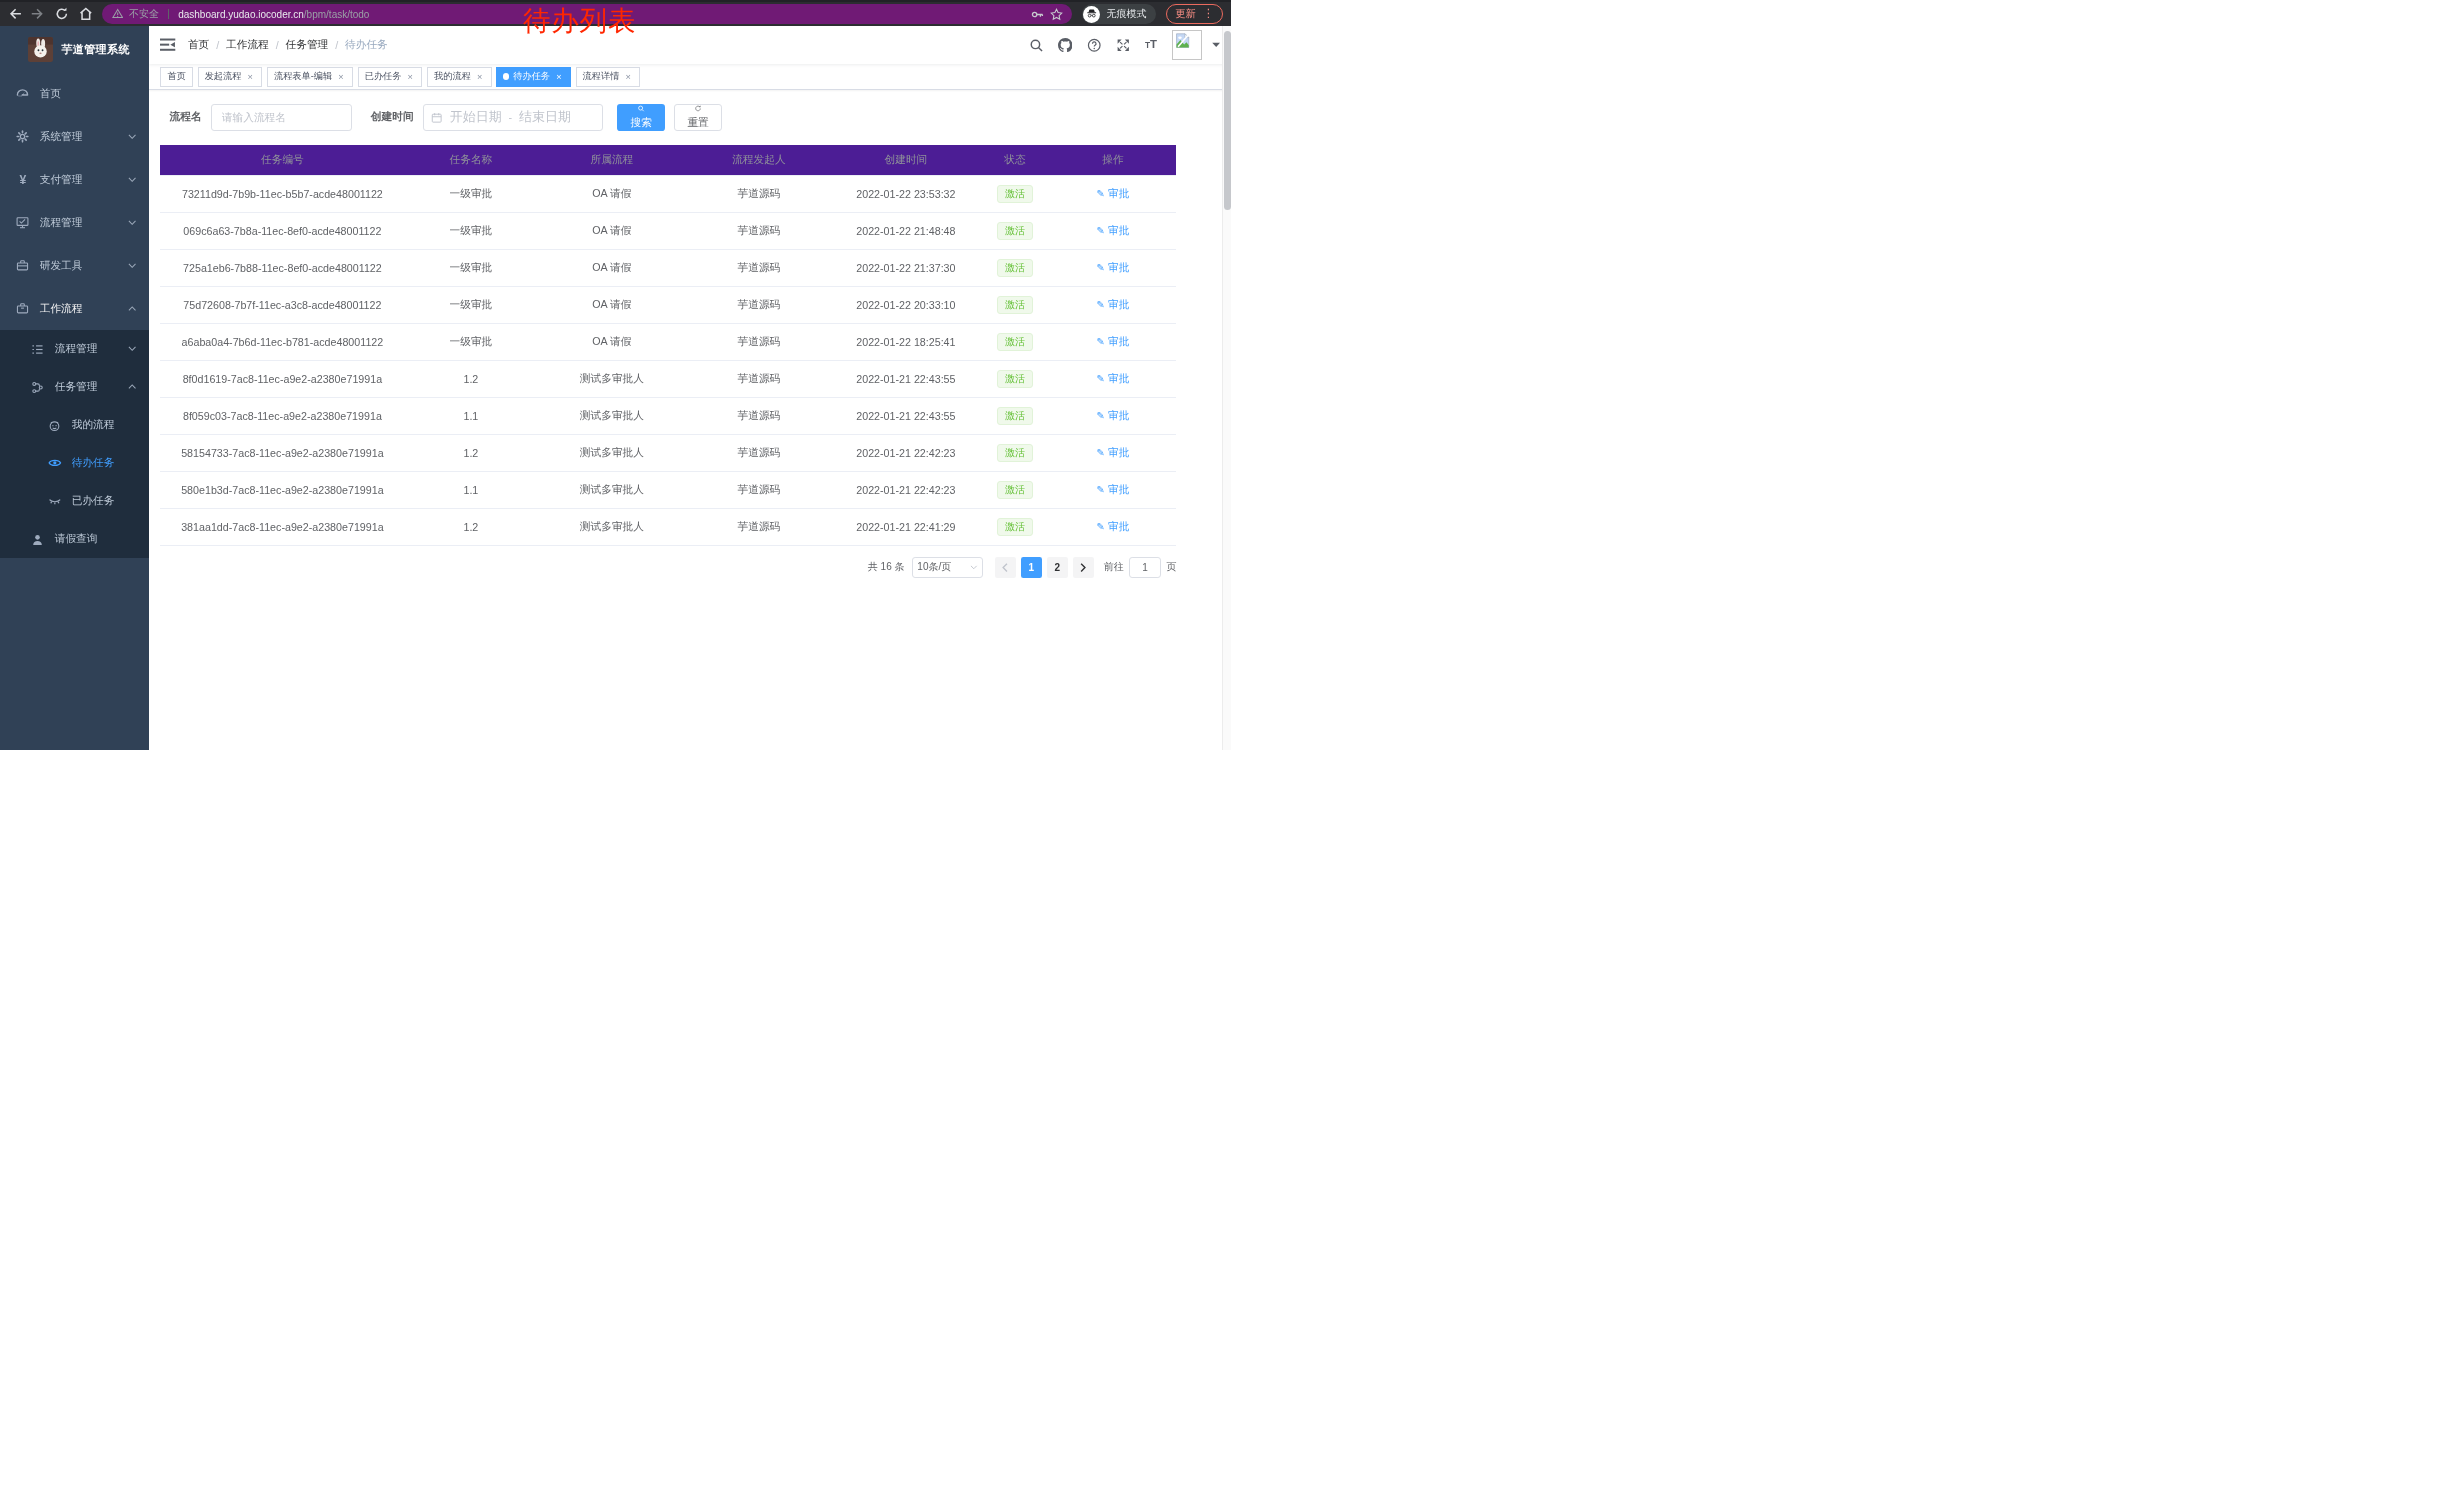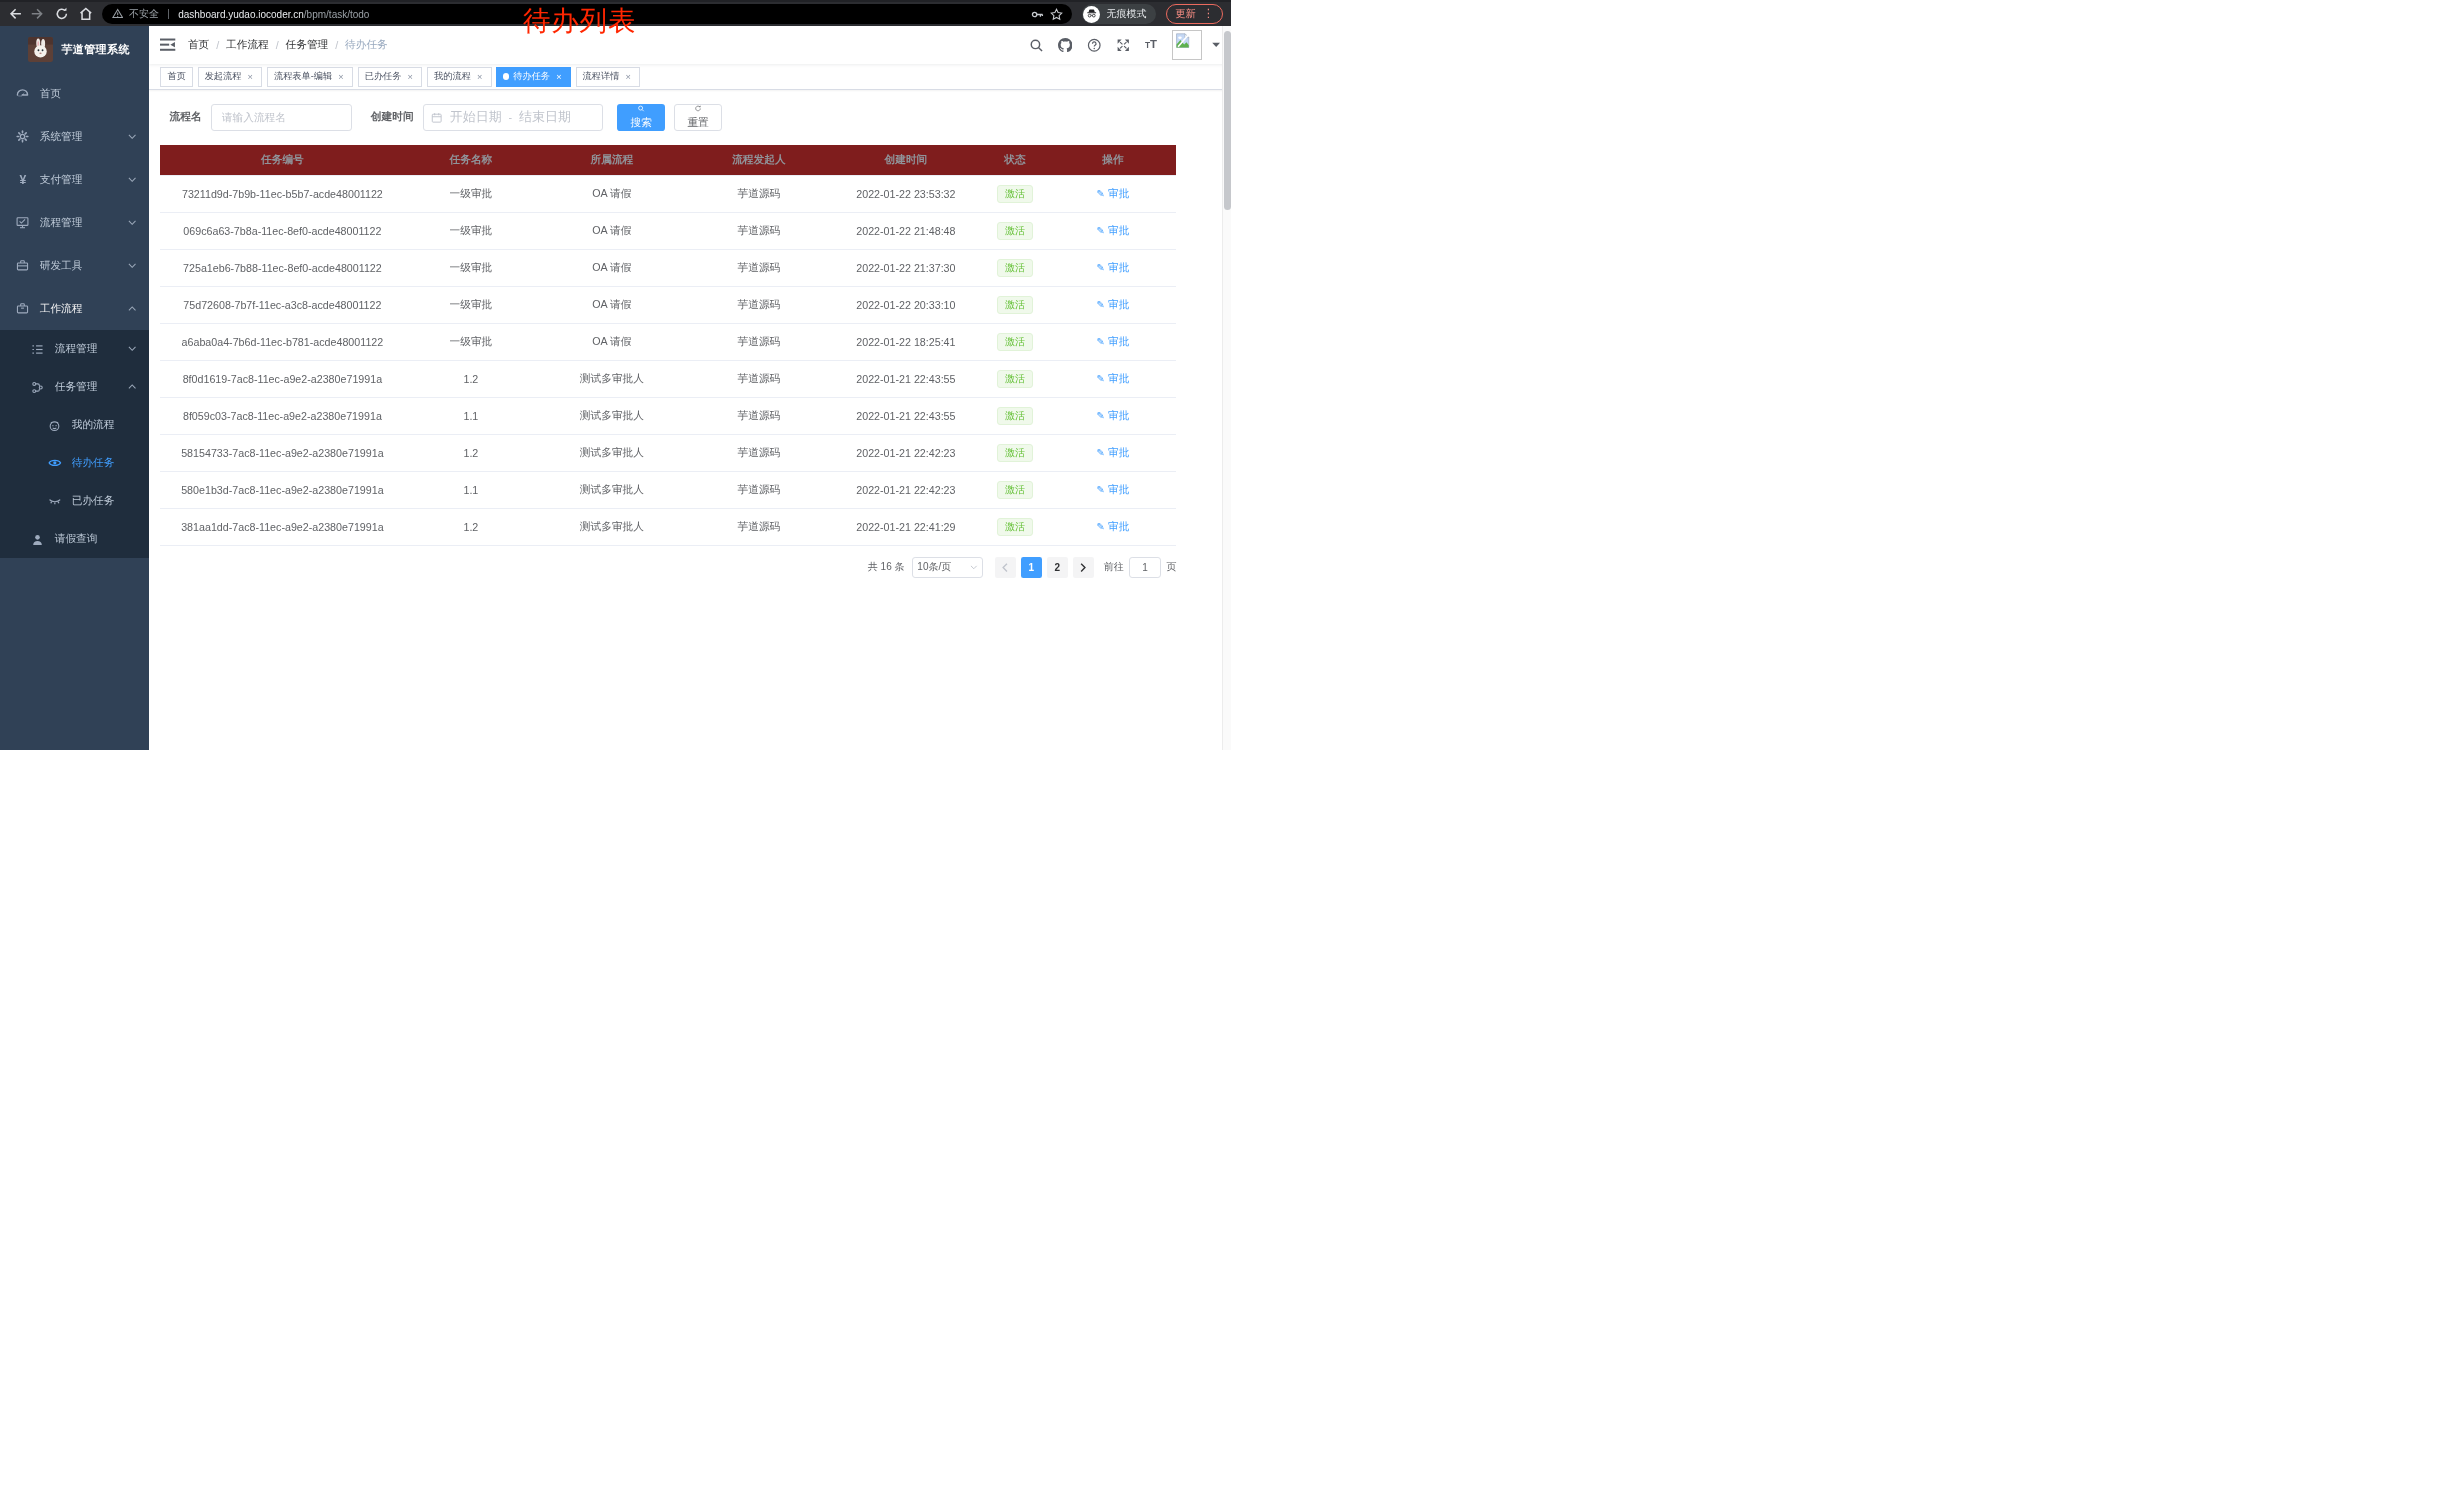--- a/index.html
+++ b/index.html
@@ -7,21 +7,21 @@
     font-family:"Liberation Sans","DejaVu Sans",sans-serif; }
   body { position:relative; }
   svg { display:block; }
 
   
   .chrome { position:absolute; top:0; left:0; width:1231px; height:26px;
     background:#2c2d31; border-top:2.3px solid #212226;
     display:flex; align-items:center; padding:0 7.6px; gap:10px; z-index:50; }
   .chrome .nav-ic { width:13.7px; height:13.7px; color:#dadce0; cursor:pointer; flex:none; }
   .chrome .nav-ic.dim { color:#7d8085; }
-  .omnibox { flex:1; height:20px; background:#000000; border-radius:10.7px;
+  .omnibox { flex:1; height:20px; background:#701a75; border-radius:10.7px;
     display:flex; align-items:center; padding:0 9.2px; gap:6.1px;
     color:#e8eaed; font-size:10px; cursor:text; }
   .omni-warn { color:#9aa0a6; }
   .omni-sec { color:#9aa0a6; }
   .omni-div { width:0.8px; height:10.7px; background:#5f6368; margin:0 3.1px; }
   .url-host { color:#e8eaed; }
   .url-path { color:#9aa0a6; }
   .omni-sp { flex:1; }
   .omni-right-ic { width:13px; height:13px; color:#c7cacf; cursor:pointer; }
   .incog-chip { height:20px; background:#3c4043; border-radius:10px;
@@ -96,21 +96,21 @@
   .date-ph { font-size:13px; color:#c0c4cc; }
   .date-sep { font-size:10.7px; color:#c0c4cc; }
   .cal-ic { color:#c0c4cc; flex:none; }
   .btn { height:27.5px; border-radius:3.1px; font-size:10.7px; display:inline-flex;
     align-items:center; gap:4.6px; padding:0 12.2px; cursor:pointer; border:0.8px solid transparent;flex-direction:column; }
   .btn-primary { background:#409EFF; color:#fff; margin-left:14.5px; }
   .btn-plain { background:#fff; border-color:#dcdfe6; color:#606266; margin-left:9.2px; }
 
   
   .tbl { width:1016px; border-collapse:collapse; font-size:10.7px; table-layout:fixed; }
-  .tbl th { height:30.5px; background:#7f1d1d; color:#909399; font-weight:700;
+  .tbl th { height:30.5px; background:#4c1d95; color:#909399; font-weight:400;
     text-align:center; border-bottom:0.8px solid #ebeef5; }
   .tbl td { height:37px; color:#606266; text-align:center; border-bottom:0.8px solid #ebeef5;
     white-space:nowrap; overflow:hidden; }
   .tag-success { display:inline-block; padding:3.1px 6.9px; font-size:10px; line-height:1;
     color:#67C23A; background:#f0f9eb; border:0.8px solid #e1f3d8; border-radius:3.1px; }
   .link-approve { color:#409EFF; cursor:pointer; display:inline-flex; align-items:center; gap:3.1px; text-decoration:none; }
   .edit-ic { font-size:10px; line-height:1; }
 
   
   .pag { width:1016px; display:flex; align-items:center; justify-content:flex-end;

